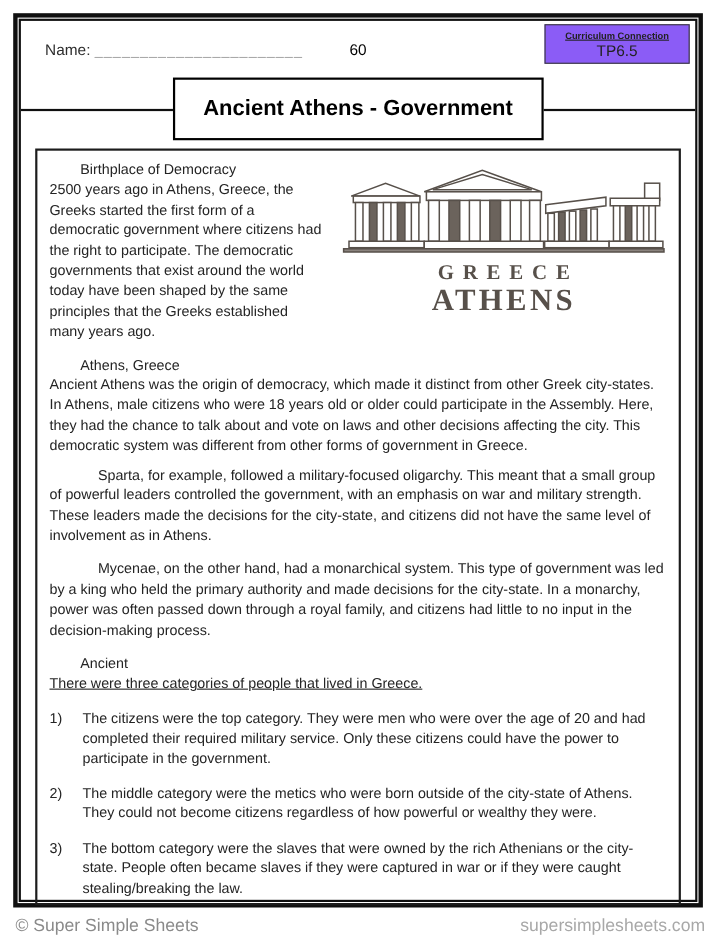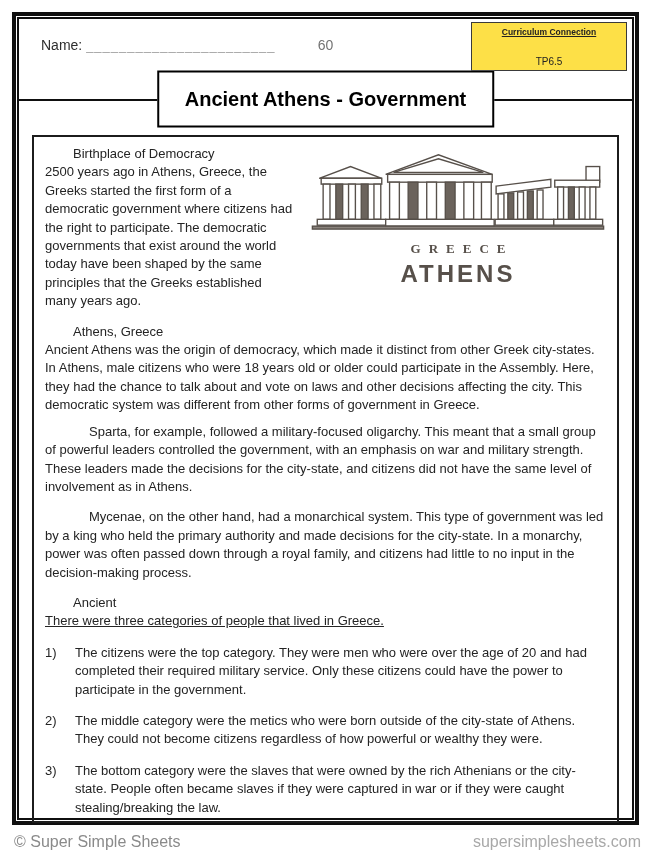--- a/index.html
+++ b/index.html
@@ -13,28 +13,28 @@
     position:absolute;left:12px;top:12px;width:627px;height:813px;
     border:4px solid #0f0f0f;background:#fff;box-sizing:border-box;
   }
   .page-inner{
     position:absolute;inset:1px;border:2px solid #0f0f0f;box-sizing:border-box;
   }
   
   .header-row{position:relative;height:52px;}
   .name-wrap{position:absolute;left:22px;top:18px;font-size:14px;color:#2e2e2e;}
   .name-line{color:#9b9b9b;letter-spacing:1px;font-size:13px;}
-  .page-number{position:absolute;left:0;right:0;top:18px;text-align:center;font-size:14px;color:#737373;}
+  .page-number{position:absolute;left:0;right:0;top:18px;text-align:center;font-size:14px;color:#000000;}
   .curriculum-box{
-    position:absolute;top:3px;right:5px;width:156px;
-    background:#fde047;border:1px solid #3a3a3a;
+    position:absolute;top:3px;right:5px;width:132px;
+    background:#8b5cf6;border:1px solid #3a3a3a;
     text-align:center;padding:4px 2px 3px;box-sizing:border-box;
   }
   .curriculum-title{font-size:8.5px;font-weight:bold;text-decoration:underline;color:#222;}
-  .curriculum-code{font-size:10px;color:#222;margin-top:19px;}
+  .curriculum-code{font-size:14px;color:#222;margin-top:1px;}
   
   .title-band{position:relative;height:44px;margin-top:6px;}
   .title-band::before{
     content:"";position:absolute;left:0;right:0;top:50%;border-top:2px solid #0f0f0f;
   }
   .title-box{
     position:absolute;left:50%;top:50%;transform:translate(-50%,-50%);
     background:#fff;border:2px solid #000;padding:15px 26px;white-space:nowrap;
     font-size:20px;font-weight:bold;color:#000;
   }
@@ -48,26 +48,26 @@
   .para{margin:0;}
   .para.indented{text-indent:44px;}
   .mt-gap{margin-top:12px;}
   .mt-gap-sm{margin-top:8px;}
   
   .athens-figure{
     float:right;width:296px;margin:2px 0 4px 14px;text-align:center;
   }
   .figure-country{
     font-family:"Liberation Serif","DejaVu Serif",serif;
-    font-weight:bold;font-size:13px;letter-spacing:8px;color:#57504a;
+    font-weight:bold;font-size:19px;letter-spacing:8px;color:#57504a;
     margin-top:2px;padding-left:8px;
   }
   .figure-city{
-    font-family:Liberation Sans, sans-serif;
-    font-weight:900;font-size:24px;letter-spacing:3px;color:#57504a;
+    font-family:Liberation Serif, serif;
+    font-weight:900;font-size:28px;letter-spacing:3px;color:#57504a;
     line-height:30px;
   }
   .clearfix{clear:both;}
   
   .intro-underline{text-decoration:underline;}
   .citizen-item{display:flex;margin-top:13px;}
   .citizen-num{width:30px;flex:0 0 30px;}
   .citizen-text{flex:1;}
   
   .footer{

